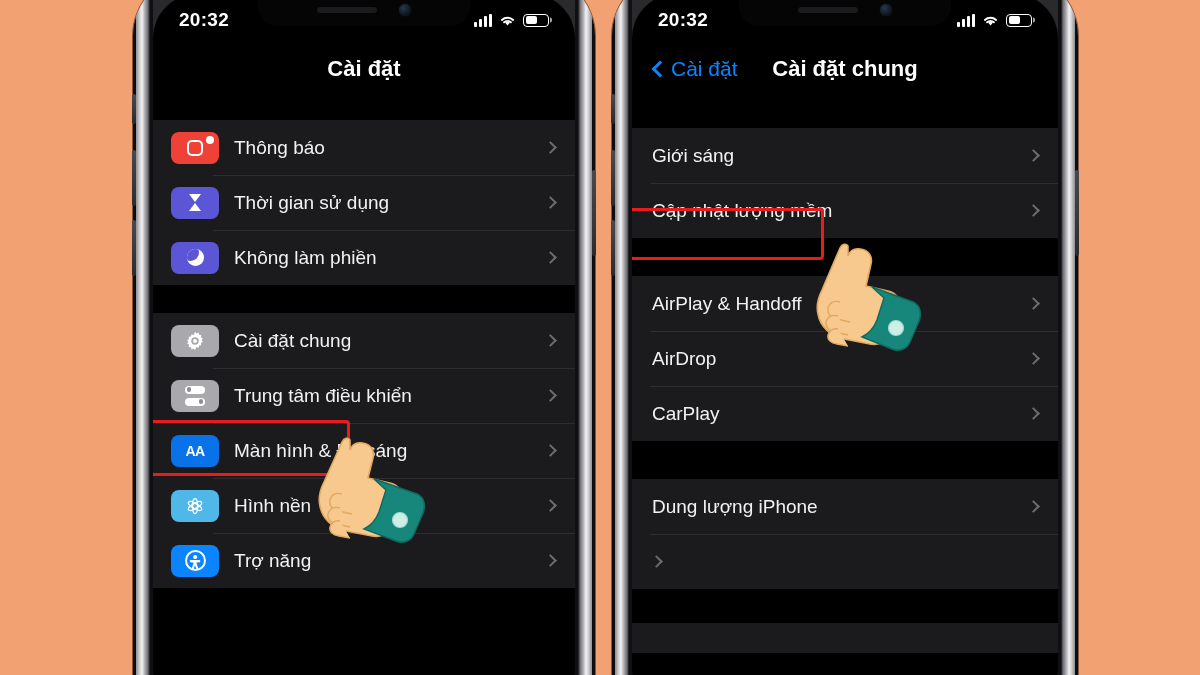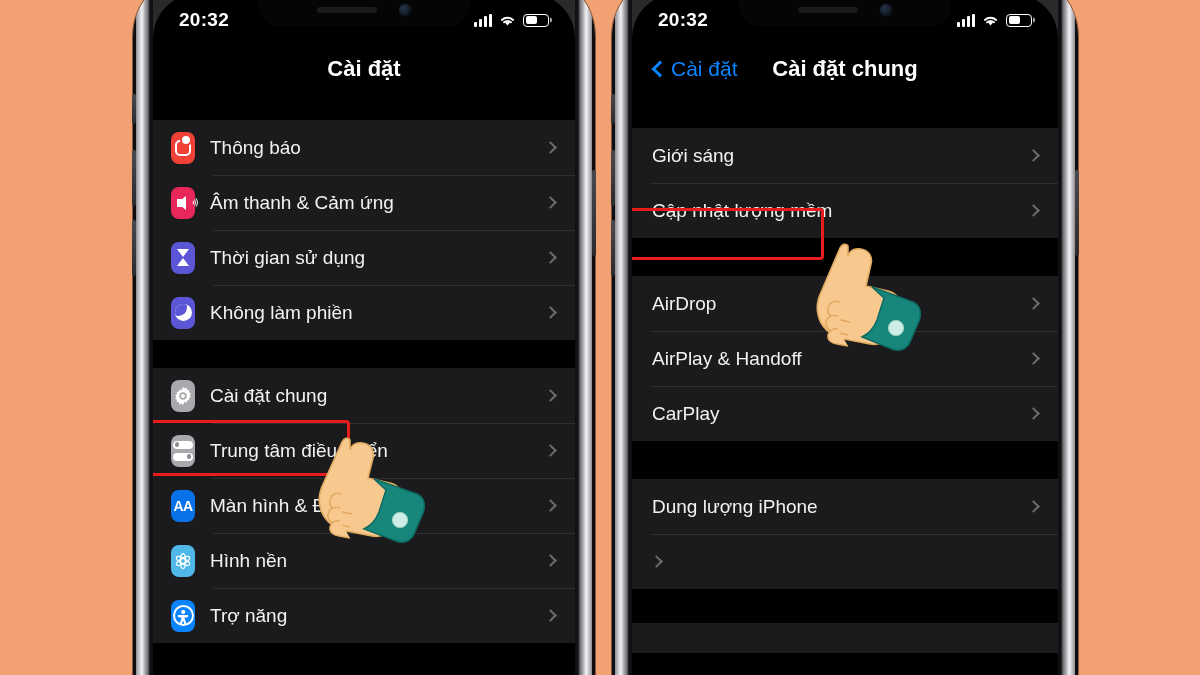--- a/index.html
+++ b/index.html
@@ -196,21 +196,21 @@
     content: "";
     position: absolute;
     top: 0; right: 0;
     left: 60px;
     height: 1px;
     background: #2e2e30;
   }
   .row.no-icon + .row.no-icon::before { left: 18px; }
 
   .row-icon {
-    width: 24px; height: 32px;
+    width: 48px; height: 32px;
     border-radius: 8px;
     margin-right: 15px;
     flex: none;
     display: flex;
     align-items: center;
     justify-content: center;
     position: relative;
   }
   .row-label {
     color: #f2f2f2;
@@ -445,32 +445,20 @@
         <div class="group">
           <div class="row">
             <div class="row-icon ic-notif">
               <div class="sq"></div>
                 <div class="dot"></div>
             </div>
             <div class="row-label">Thông báo</div>
             <div class="chev"></div>
           </div>
 
-          <div class="row">
-            <div class="row-icon ic-sound">
-              <div class="spk"></div>
-              <div class="waves">
-                  <span></span>
-                  <span></span>
-                  <span></span>
-                </div>
-            </div>
-            <div class="row-label">Âm thanh &amp; Cảm ứng</div>
-            <div class="chev"></div>
-          </div>
 
           <div class="row">
             <div class="row-icon ic-screentime">
               <div class="hg"></div>
             </div>
             <div class="row-label">Thời gian sử dụng</div>
             <div class="chev"></div>
           </div>
 
           <div class="row">
@@ -602,25 +590,25 @@
           <div class="row no-icon">
             <div class="row-label">Cập nhật lượng mềm</div>
             <div class="chev"></div>
           </div>
         </div>
 
         <div class="gap" style="height:38px"></div>
 
         <div class="group">
           <div class="row no-icon">
+            <div class="row-label">AirPlay &amp; Handoff</div>
+            <div class="chev"></div>
+          </div>
+          <div class="row no-icon">
             <div class="row-label">AirDrop</div>
-            <div class="chev"></div>
-          </div>
-          <div class="row no-icon">
-            <div class="row-label">AirPlay &amp; Handoff</div>
             <div class="chev"></div>
           </div>
           <div class="row no-icon">
             <div class="row-label">CarPlay</div>
             <div class="chev"></div>
           </div>
         </div>
 
         <div class="gap" style="height:38px"></div>
 

